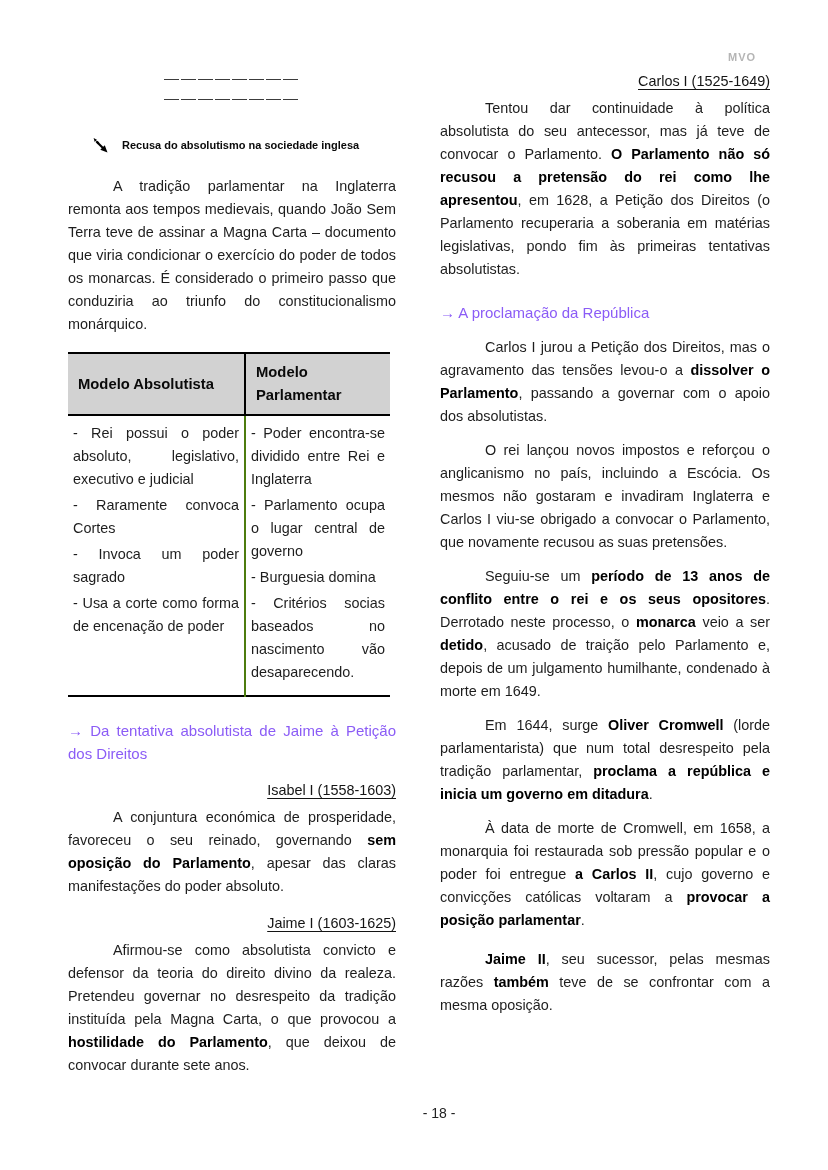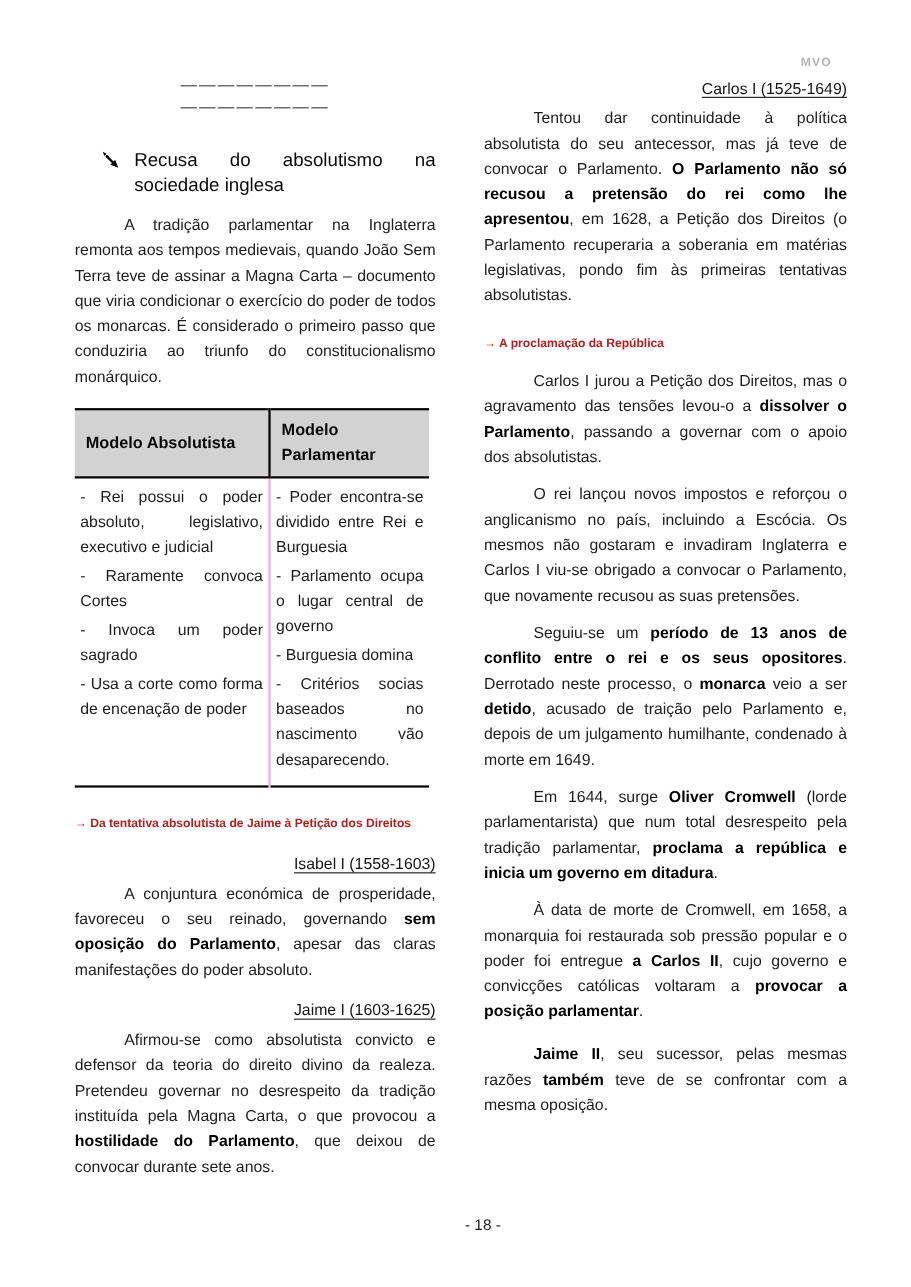--- a/index.html
+++ b/index.html
@@ -10,37 +10,37 @@
   }
   .mvo{position:absolute;left:728px;top:46px;font-size:11px;font-weight:bold;
        color:#b5b5b5;letter-spacing:1px;text-align:left;}
   .col{position:absolute;}
   .col-left{left:68px;top:62px;width:328px;}
   .col-right{left:440px;top:70px;width:330px;}
   .dashes{margin:6px 0 26px 0;text-align:center;color:#3c3c3c;
           font-size:15px;line-height:20px;letter-spacing:2px;}
   .h-bullet{display:flex;margin:0 0 14px 0;padding-left:24px;}
   .bullet{flex:0 0 30px;padding-top:3px;}
-  .h-text{font-weight:normal;color:#0a0a0a;font-size:17px;text-align:justify;}
+  .h-text{font-weight:bold;color:#0a0a0a;font-size:11px;text-align:justify;}
   p{margin:0 0 11px 0;text-indent:45px;}
   p.tight{margin-bottom:6px;}
   p.no-indent-gap{margin-top:16px;}
   .bd{font-weight:bold;color:#000;}
   .u-head{text-decoration:underline;text-underline-offset:3px;margin:14px 0 4px 0;
           text-align:right;color:#141414;}
   .u-head.first{margin-top:0;}
-  .arrow-heading{font-weight:bold;color:#b91c1c;font-size:11px;margin:20px 0 12px 0;
+  .arrow-heading{font-weight:normal;color:#8b5cf6;font-size:15px;margin:20px 0 12px 0;
                  text-align:justify;}
   table.cmp{border-collapse:collapse;width:322px;margin:16px 0 22px 0;
             border-top:2.5px solid #000;border-bottom:2.5px solid #000;table-layout:fixed;}
   table.cmp th{background:#d2d2d2;font-weight:bold;font-size:14.8px;color:#0a0a0a;
       text-align:left;padding:7px 6px 7px 10px;border-bottom:2.5px solid #000;}
   table.cmp th:first-child{width:160px;border-right:2px solid #000;}
   table.cmp td{vertical-align:top;padding:6px 5px 8px 5px;}
-  table.cmp td:first-child{border-right:2px solid #f9a8d4;}
+  table.cmp td:first-child{border-right:2px solid #4d7c0f;}
   .ti{text-align:justify;margin-bottom:3px;}
   .footer{position:absolute;left:0;top:1102px;width:828px;text-align:center;
           font-size:14px;color:#222;padding-left:25px;}
 </style>
 </head>
 <body>
 
 <div class="page">
 
   <div class="mvo">MVO</div>
@@ -75,21 +75,21 @@
       </thead>
       <tbody>
         <tr>
           <td>
               <div class="ti">- Rei possui o poder absoluto, legislativo, executivo e judicial</div>
               <div class="ti">- Raramente convoca Cortes</div>
               <div class="ti">- Invoca um poder sagrado</div>
               <div class="ti">- Usa a corte como forma de encenação de poder</div>
             </td>
           <td>
-              <div class="ti">- Poder encontra-se dividido entre Rei e Burguesia</div>
+              <div class="ti">- Poder encontra-se dividido entre Rei e Inglaterra</div>
               <div class="ti">- Parlamento ocupa o lugar central de governo</div>
               <div class="ti">- Burguesia domina</div>
               <div class="ti">- Critérios socias baseados no nascimento vão desaparecendo.</div>
             </td>
         </tr>
       </tbody>
     </table>
 
     <div class="arrow-heading">→ Da tentativa absolutista de Jaime à Petição dos Direitos</div>
 

